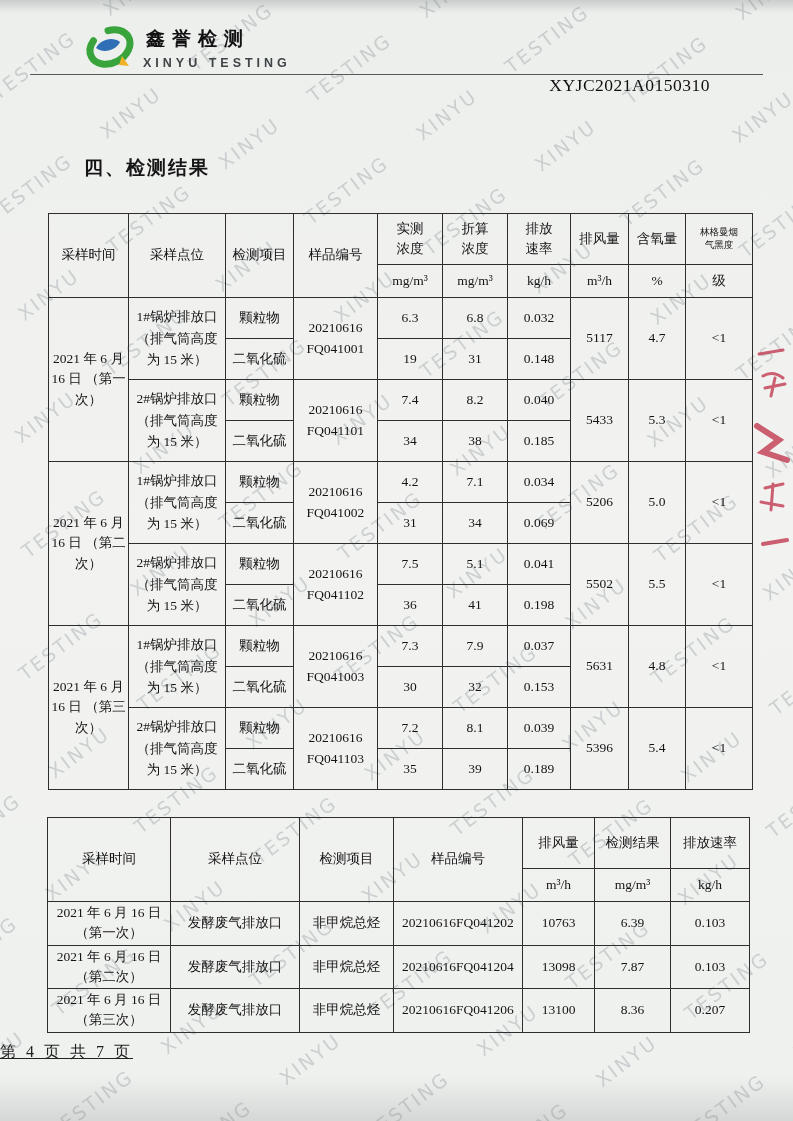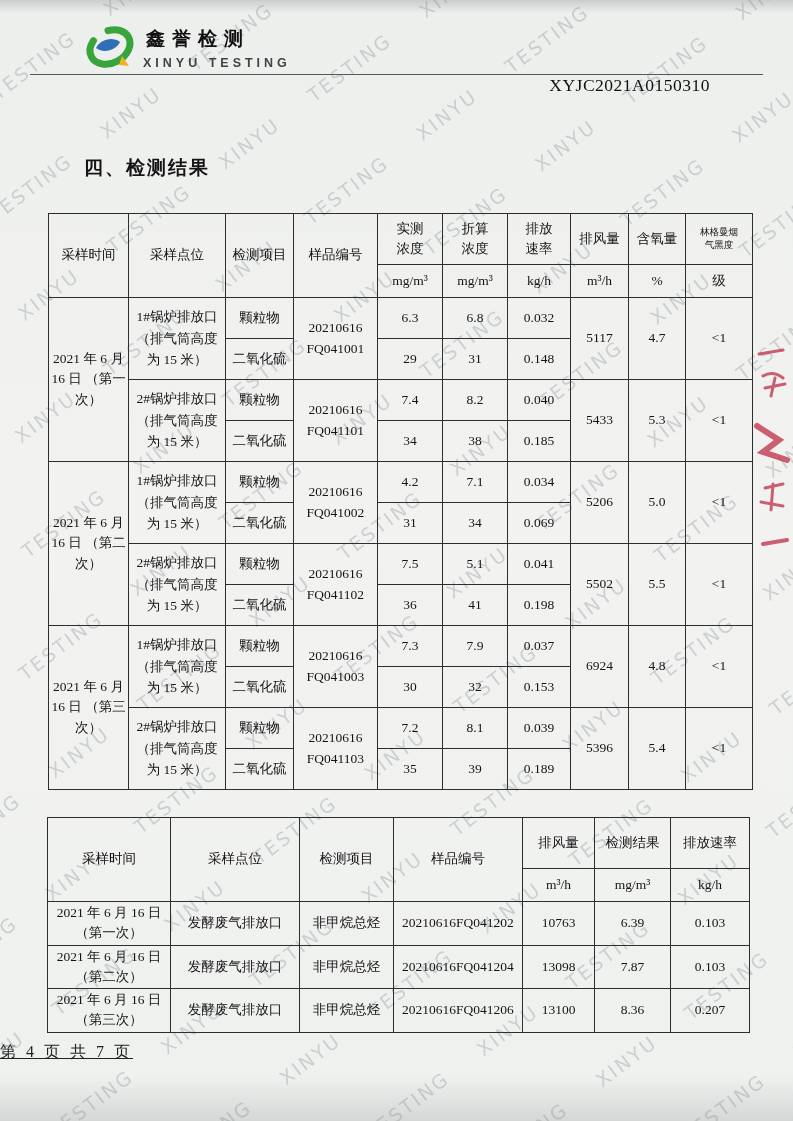--- a/index.html
+++ b/index.html
@@ -144,21 +144,21 @@
 FQ041001</td>
       <td>6.3</td>
       <td>6.8</td>
       <td>0.032</td>
       <td rowspan="2">5117</td>
       <td rowspan="2">4.7</td>
       <td rowspan="2">&lt;1</td>
     </tr>
     <tr class="d2">
       <td>二氧化硫</td>
-      <td>29</td>
+      <td>19</td>
       <td>31</td>
       <td>0.148</td>
     </tr>
     <tr class="d1">
       <td rowspan="2" class="pt">2#锅炉排放口（排气筒高度为 15 米）</td>
       <td>颗粒物</td>
       <td rowspan="2">20210616
 FQ041101</td>
       <td>7.4</td>
       <td>8.2</td>
@@ -214,21 +214,21 @@
 
     <tr class="d1">
       <td rowspan="4">2021 年 6 月 16 日 （第三次）</td>
       <td rowspan="2" class="pt">1#锅炉排放口（排气筒高度为 15 米）</td>
       <td>颗粒物</td>
       <td rowspan="2">20210616
 FQ041003</td>
       <td>7.3</td>
       <td>7.9</td>
       <td>0.037</td>
-      <td rowspan="2">6924</td>
+      <td rowspan="2">5631</td>
       <td rowspan="2">4.8</td>
       <td rowspan="2">&lt;1</td>
     </tr>
     <tr class="d2">
       <td>二氧化硫</td>
       <td>30</td>
       <td>32</td>
       <td>0.153</td>
     </tr>
     <tr class="d1">

